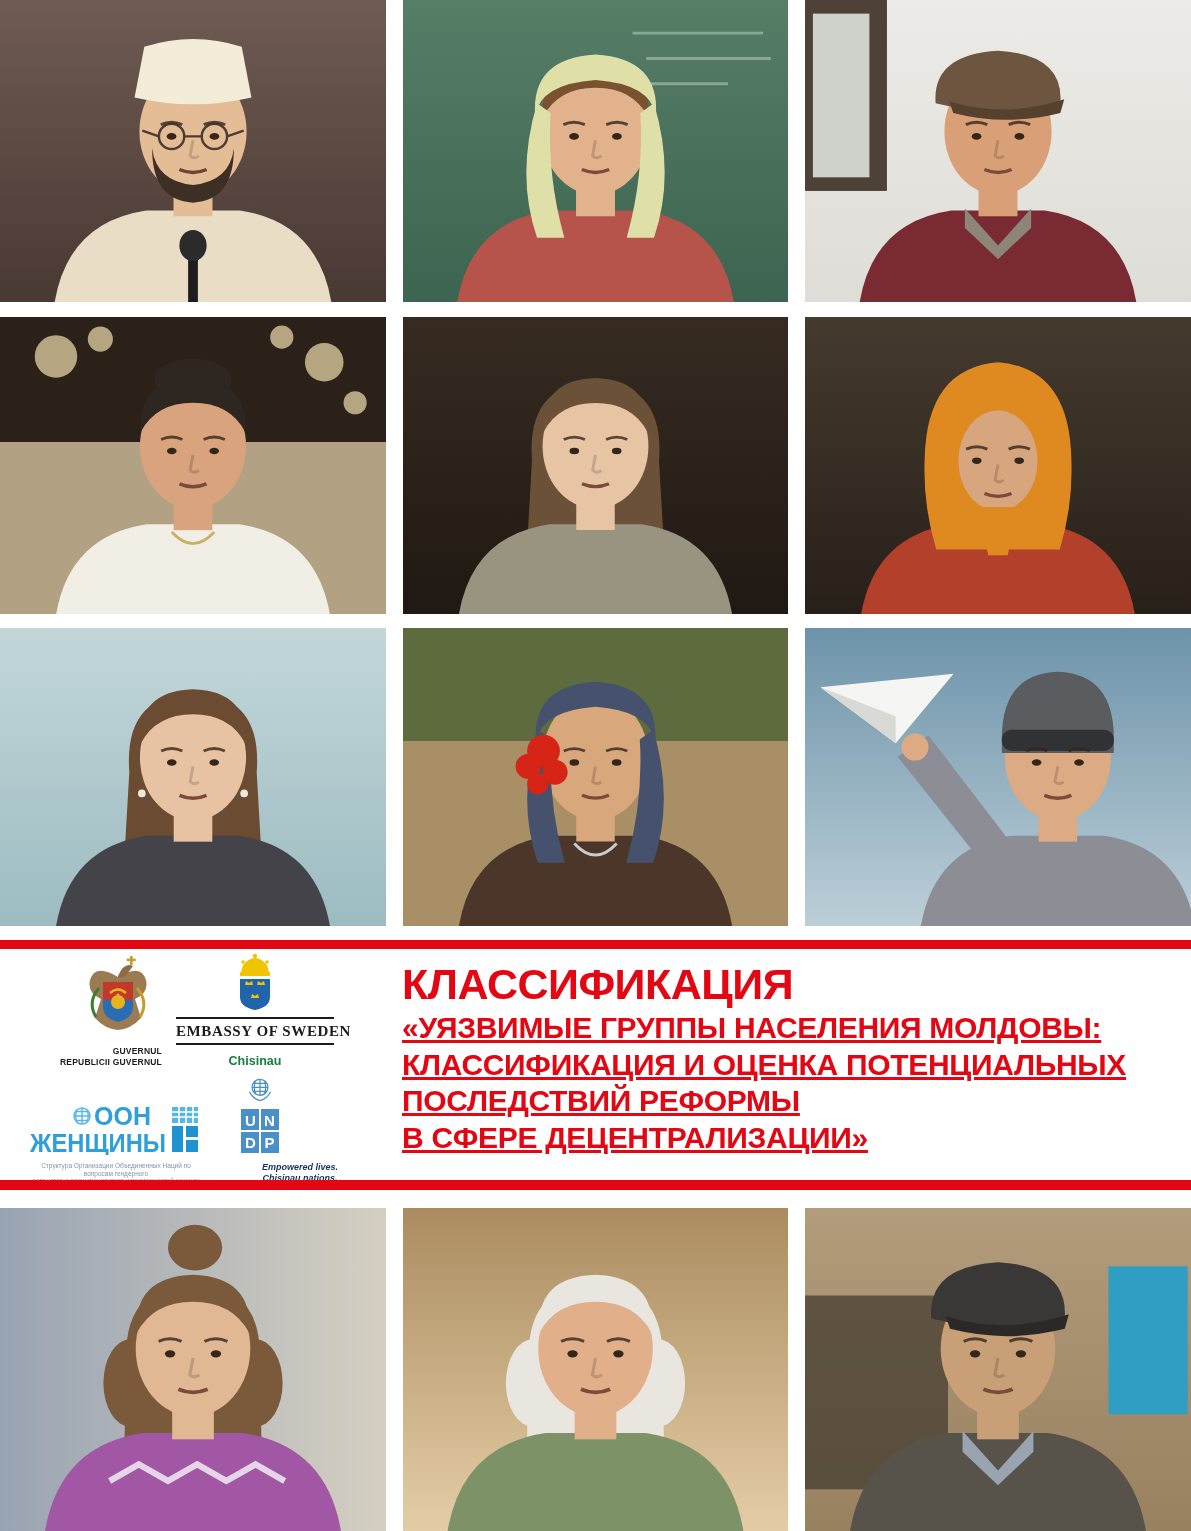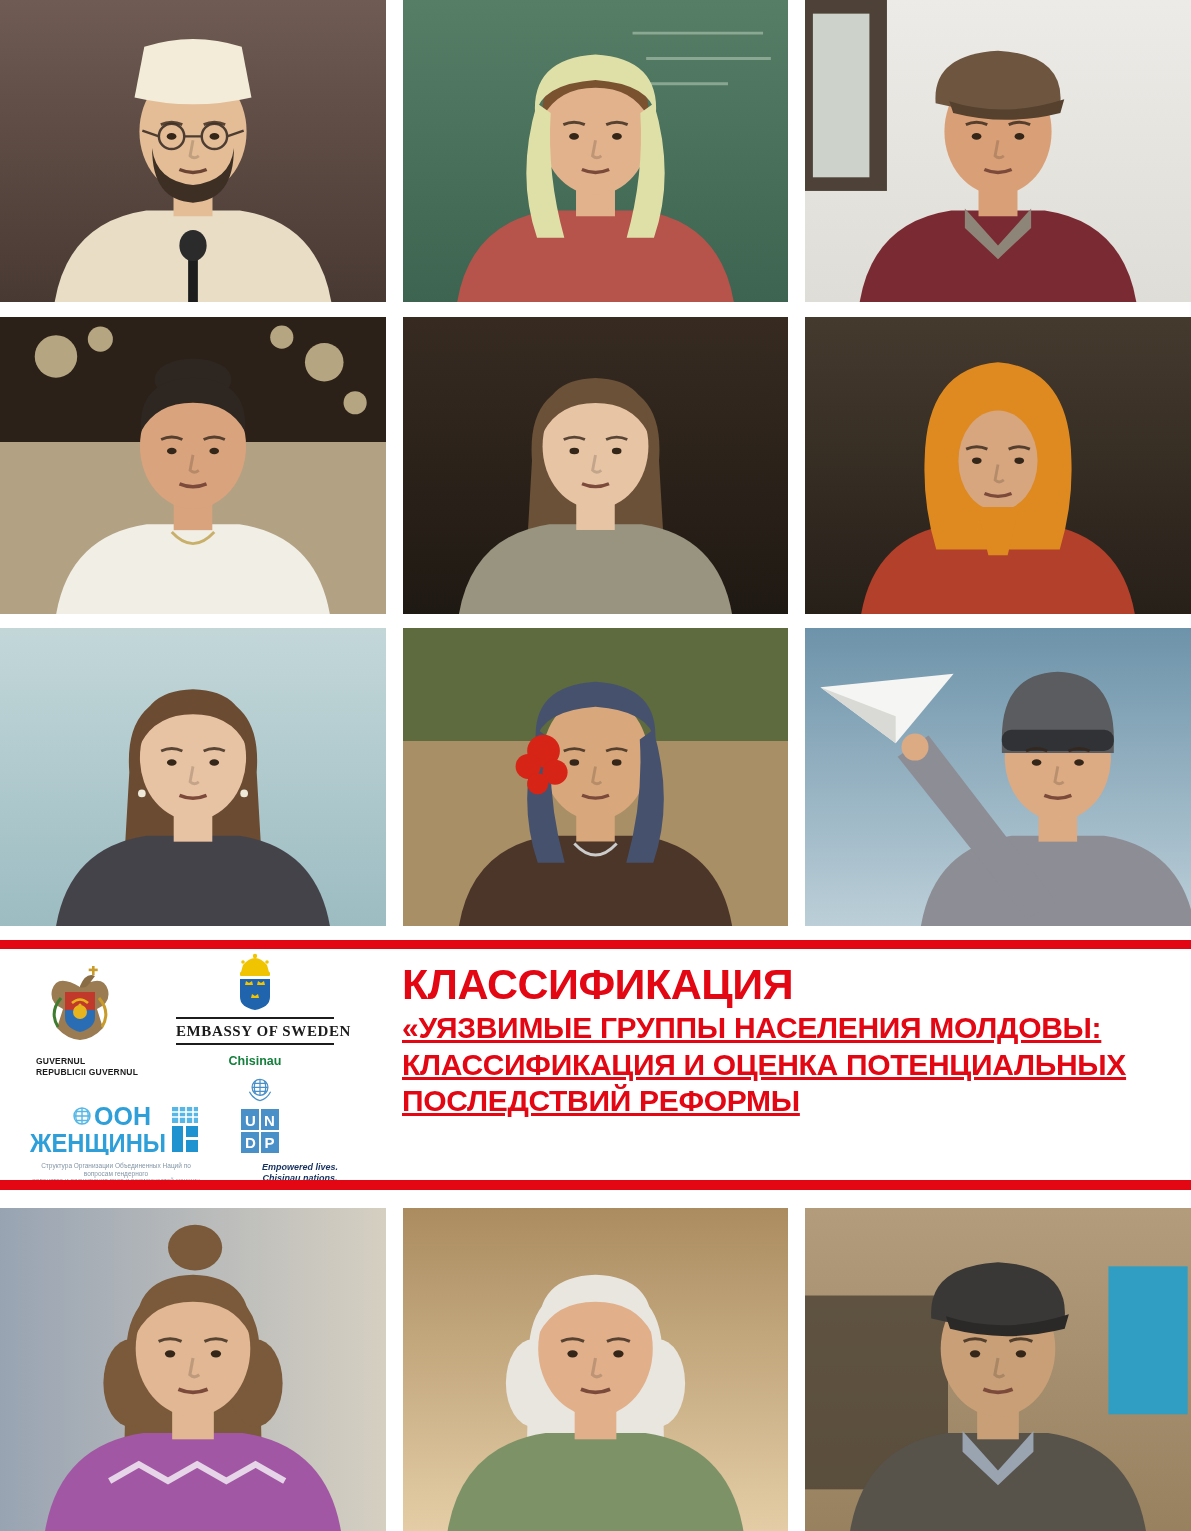--- a/index.html
+++ b/index.html
@@ -13,21 +13,21 @@
   .tile svg{display:block;width:100%;height:100%;}
 
   
   .stripe{position:absolute;left:0;width:1191px;background:#e30613;}
   #stripe-top{top:940px;height:9px;}
   #stripe-bottom{top:1180px;height:10px;}
 
   
   .band{position:absolute;left:0;top:949px;width:1191px;height:231px;background:#ffffff;}
 
-  .moldova{position:absolute;left:36px;top:16px;width:126px;text-align:left;}
+  .moldova{position:absolute;left:36px;top:6px;width:126px;text-align:right;}
   .m-cap{margin-top:3px;font-size:8.5px;font-weight:bold;line-height:10.5px;color:#1c1c1c;letter-spacing:.2px;}
 
   .sweden{position:absolute;left:176px;top:4px;width:158px;text-align:center;}
   .sw-rule{height:2px;background:#1c1c1c;margin:2px 0;}
   .sw-name{font-family:"Liberation Serif",serif;font-weight:bold;font-size:15px;letter-spacing:.6px;color:#1c1c1c;padding:2px 0 1px 0;white-space:nowrap;}
   .sw-city{margin-top:9px;font-size:12.5px;font-weight:bold;color:#15803d;}
 
   .unwomen{position:absolute;left:30px;top:156px;width:172px;}
   .uw-tag{margin-top:3px;font-size:6.5px;line-height:7.5px;color:#8496a6;text-align:center;}
   .uw-word{font-weight:bold;fill:#2e9fd8;font-family:"Liberation Sans",sans-serif;}
@@ -422,20 +422,21 @@
         <div>Chisinau nations.</div>
       </div>
     </div>
 
     <div class="title">
       <div class="t1">КЛАССИФИКАЦИЯ</div>
       <div class="t2">
         <div>«УЯЗВИМЫЕ ГРУППЫ НАСЕЛЕНИЯ МОЛДОВЫ:</div>
         <div>КЛАССИФИКАЦИЯ И ОЦЕНКА ПОТЕНЦИАЛЬНЫХ</div>
         <div>ПОСЛЕДСТВИЙ РЕФОРМЫ</div>
+        <div>В СФЕРЕ ДЕЦЕНТРАЛИЗАЦИИ»</div>
       </div>
     </div>
 
   </div>
 
   <div id="stripe-bottom" class="stripe"></div>
 
   <div id="grid-bottom" class="grid">
       <div class="tile" title="Little girl with curly hair in a topknot wearing a purple patterned sweater">
         <svg viewBox="0 0 400 310" preserveAspectRatio="xMidYMid slice" aria-hidden="true">

